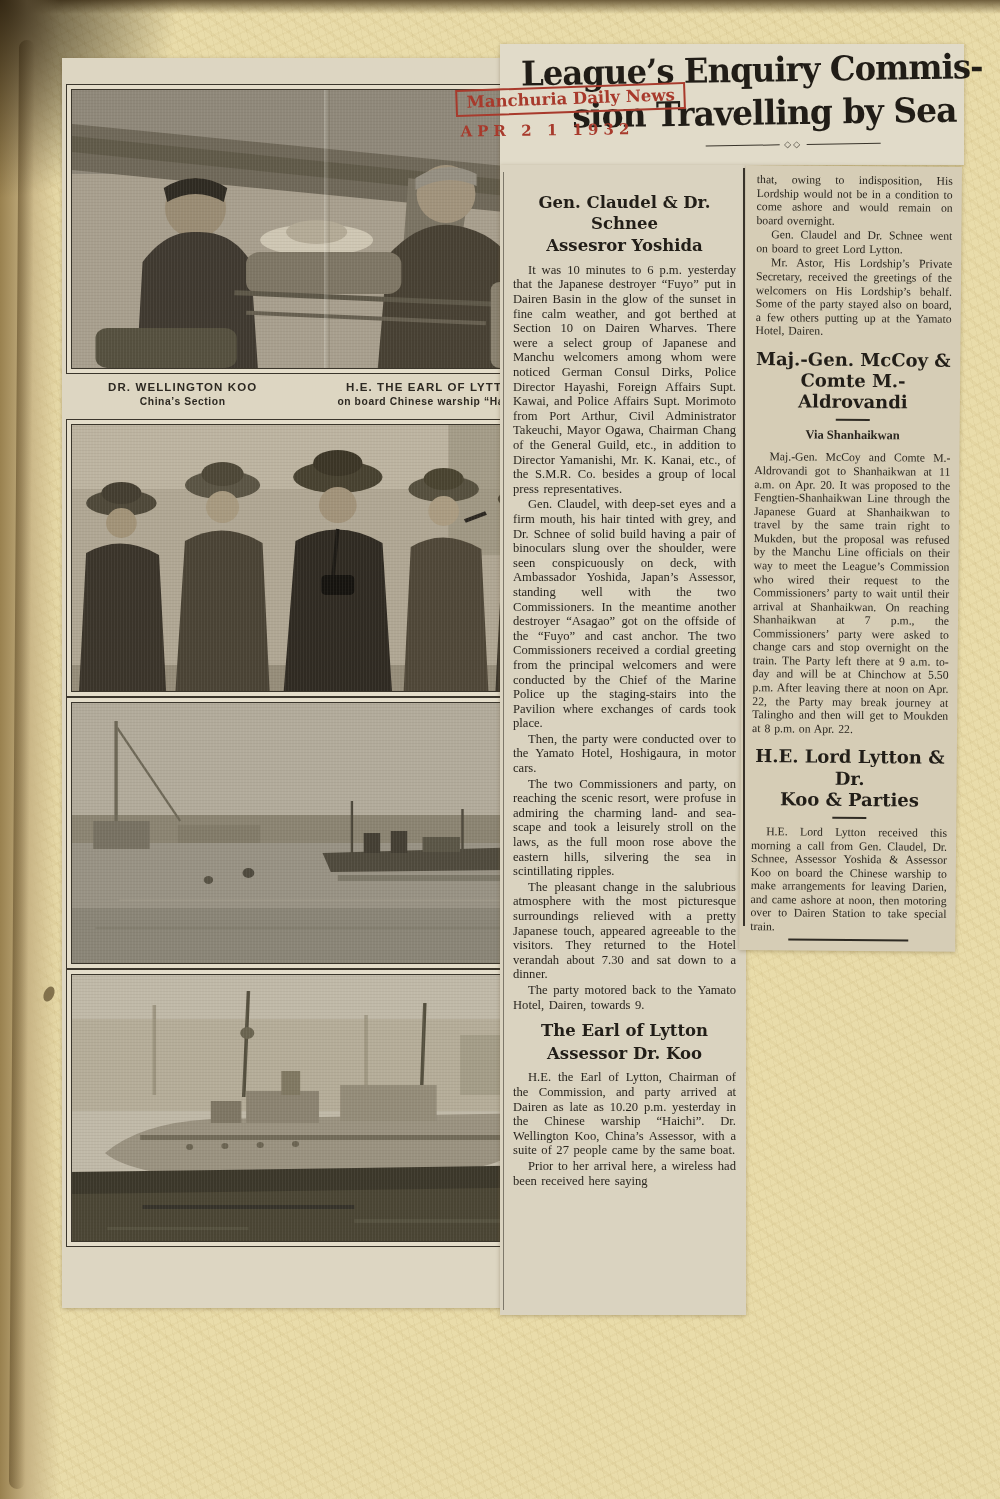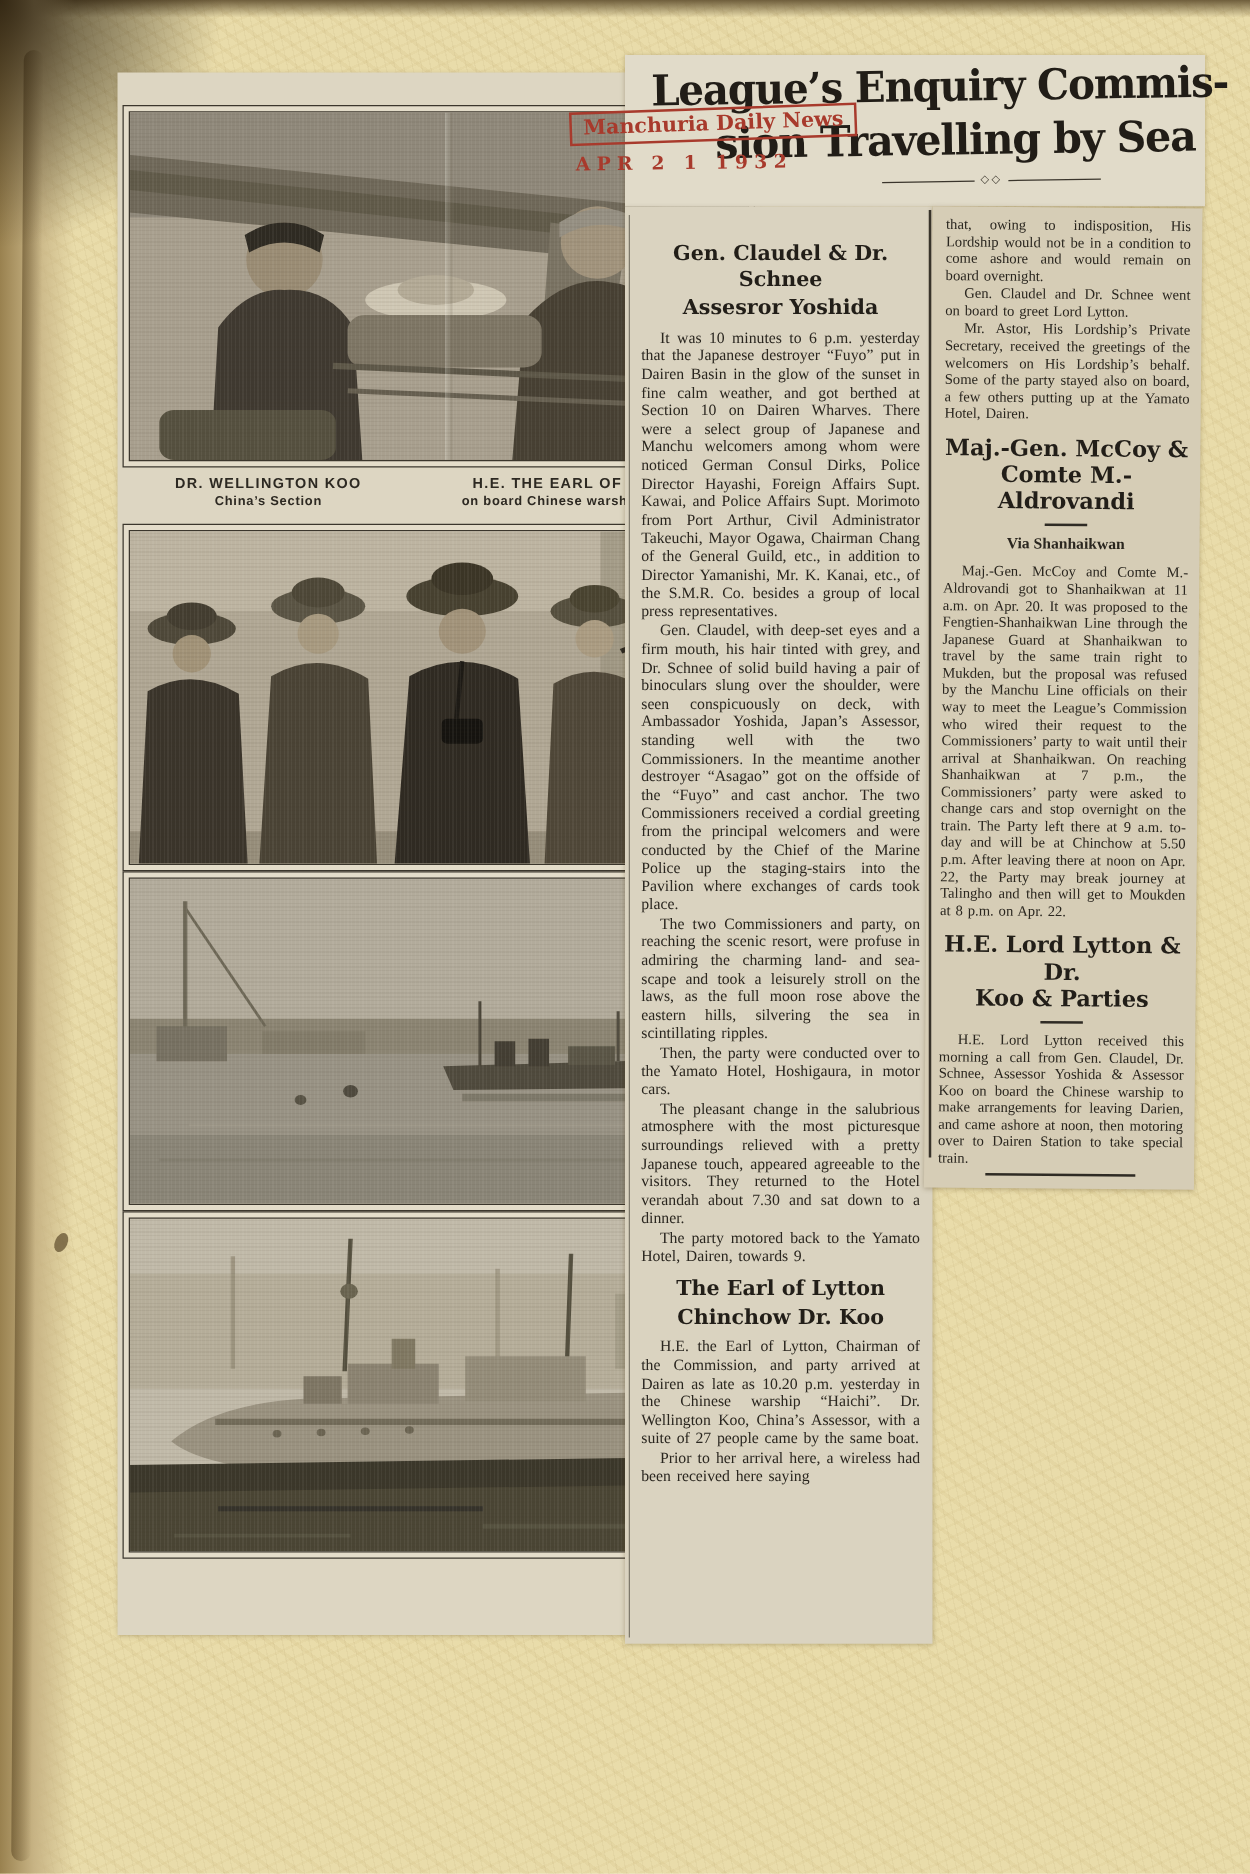--- a/index.html
+++ b/index.html
@@ -20,21 +20,21 @@
   .edge-left-tear{position:absolute;left:14px;top:40px;bottom:10px;width:16px;
     background:linear-gradient(90deg, rgba(90,70,35,.55), rgba(90,70,35,0));
     border-radius:8px; transform:rotate(.4deg);}
   .corner-shadow{position:absolute;left:0;top:0;width:180px;height:200px;
     background:radial-gradient(ellipse at 0 0, rgba(35,25,10,.85), rgba(35,25,10,0) 70%);}
   .speck{position:absolute;left:44px;top:986px;width:10px;height:16px;border-radius:50%;
     background:#6b5a38;transform:rotate(24deg);opacity:.8;}
 
   
   .panel{position:absolute;box-shadow:0 1px 4px rgba(90,70,30,.35);}
-  .panel-photos{left:62px;top:58px;width:514px;min-height:1250px;background:#ddd6c2;padding-top:26px;box-sizing:border-box;margin-left:32px;}
+  .panel-photos{left:62px;top:58px;width:514px;min-height:1250px;background:#ddd6c2;padding-top:26px;box-sizing:border-box;}
   .panel-header{left:500px;top:44px;width:464px;height:121px;background:#e1dbc9;}
   .panel-mid{left:500px;top:165px;width:246px;min-height:1150px;background:#dad3c0;box-sizing:border-box;padding:6px 10px 10px 13px;}
   .panel-right{left:746px;top:165px;width:216px;min-height:770px;background:#d6cdb6;box-sizing:border-box;padding:8px 9px 10px 11px;transform:rotate(.5deg);transform-origin:top left;}
   .col-rule{position:absolute;left:743px;top:168px;width:2px;height:758px;background:#38332a;}
   .col-rule-left{position:absolute;left:503px;top:172px;width:1px;height:1138px;background:rgba(50,45,35,.55);}
 
   
   .headline{position:absolute;left:510px;top:50px;width:456px;transform:rotate(-0.9deg);
     font-family:"DejaVu Serif", serif;font-weight:bold;color:#211d17;z-index:3;}
   .headline .l1{font-size:34px;padding-left:12px;letter-spacing:-1px;transform:scaleX(.95);transform-origin:left;white-space:nowrap;}
@@ -235,26 +235,26 @@
   <div class="stamp">
     <div class="stamp-box">Manchuria Daily News</div>
     <div class="stamp-date">APR 2 1 1932</div>
   </div>
 
   <div class="panel panel-mid">
     <div class="article-head">Gen. Claudel &amp; Dr. Schnee</div>
     <div class="article-head sub">Assesror Yoshida</div>
     <p>It was 10 minutes to 6 p.m. yesterday that the Japanese destroyer “Fuyo” put in Dairen Basin in the glow of the sunset in fine calm weather, and got berthed at Section 10 on Dairen Wharves.  There were a select group of Japanese and Manchu welcomers among whom were noticed German Consul Dirks, Police Director Hayashi, Foreign Affairs Supt. Kawai, and Police Affairs Supt. Morimoto from Port Arthur, Civil Administrator Takeuchi, Mayor Ogawa, Chairman Chang of the General Guild, etc., in addition to Director Yamanishi, Mr. K. Kanai, etc., of the S.M.R. Co. besides a group of local press representatives.</p>
     <p>Gen. Claudel, with deep-set eyes and a firm mouth, his hair tinted with grey, and Dr. Schnee of solid build having a pair of binoculars slung over the shoulder, were seen conspicuously on deck, with Ambassador Yoshida, Japan’s Assessor, standing well with the two Commissioners.  In the meantime another destroyer “Asagao” got on the offside of the “Fuyo” and cast anchor.  The two Commissioners received a cordial greeting from the principal welcomers and were conducted by the Chief of the Marine Police up the staging-stairs into the Pavilion where exchanges of cards took place.</p>
+    <p>Then, the party were conducted over to the Yamato Hotel, Hoshigaura, in motor cars.</p>
     <p>The two Commissioners and party, on reaching the scenic resort, were profuse in admiring the charming land- and sea-scape and took a leisurely stroll on the laws, as the full moon rose above the eastern hills, silvering the sea in scintillating ripples.</p>
-    <p>Then, the party were conducted over to the Yamato Hotel, Hoshigaura, in motor cars.</p>
     <p>The pleasant change in the salubrious atmosphere with the most picturesque surroundings relieved with a pretty Japanese touch, appeared agreeable to the visitors.  They returned to the Hotel verandah about 7.30 and sat down to a dinner.</p>
     <p>The party motored back to the Yamato Hotel, Dairen, towards 9.</p>
     <div class="article-head" style="margin-top:9px;">The Earl of Lytton</div>
-    <div class="article-head sub">Chinchow Dr. Koo</div>
+    <div class="article-head sub">Assessor Dr. Koo</div>
     <p>H.E. the Earl of Lytton, Chairman of the Commission, and party arrived at Dairen as late as 10.20 p.m. yesterday in the Chinese warship “Haichi”.  Dr. Wellington Koo, China’s Assessor, with a suite of 27 people came by the same boat.</p>
     <p>Prior to her arrival here, a wireless had been received here saying</p>
   </div>
 
   <div class="panel panel-right">
     <p style="text-indent:0;">that, owing to indisposition, His Lordship would not be in a condition to come ashore and would remain on board overnight.</p>
     <p>Gen. Claudel and Dr. Schnee went on board to greet Lord Lytton.</p>
     <p>Mr. Astor, His Lordship’s Private Secretary, received the greetings of the welcomers on His Lordship’s behalf.  Some of the party stayed also on board, a few others putting up at the Yamato Hotel, Dairen.</p>
 
     <div class="sidebar-head">Maj.-Gen. McCoy &amp;</div>

